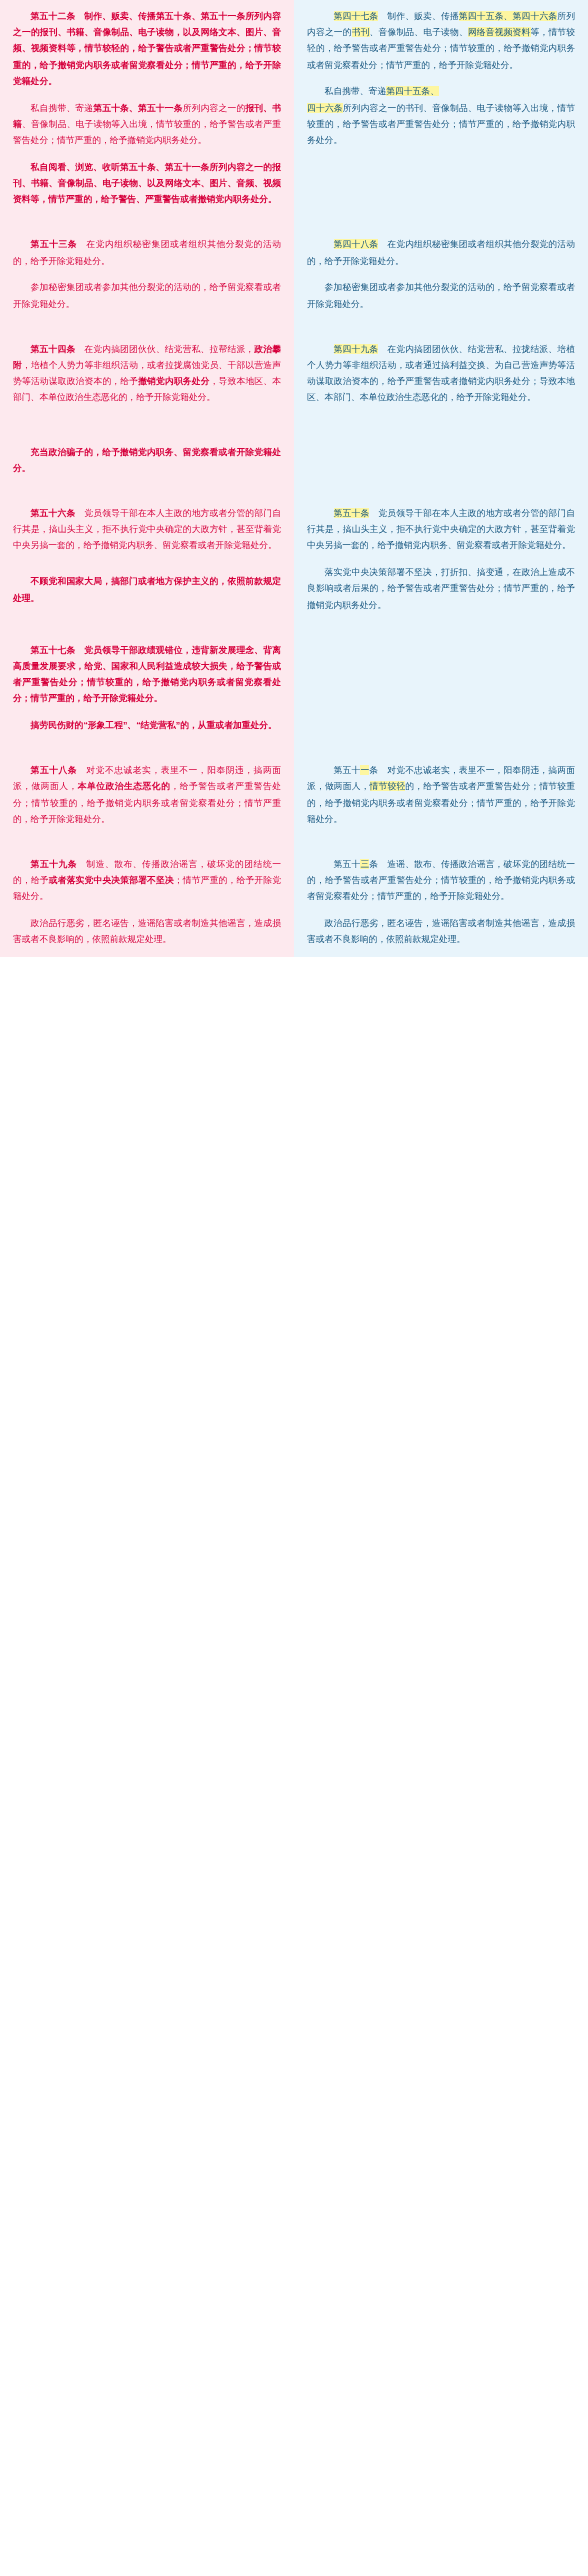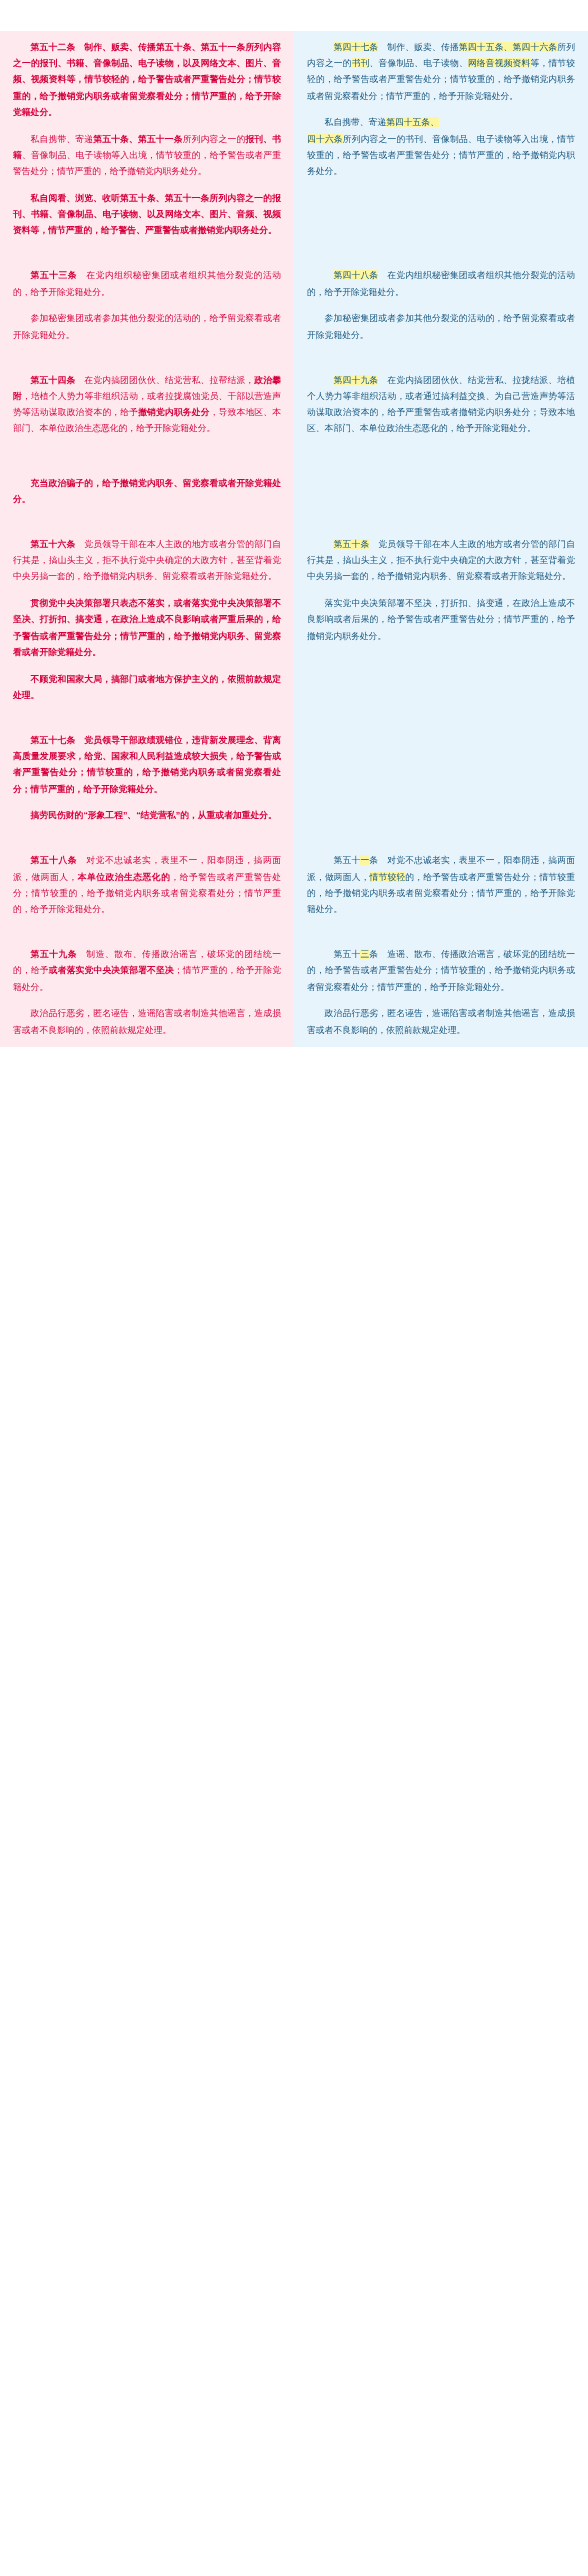--- a/index.html
+++ b/index.html
@@ -5,21 +5,20 @@
   html,body{margin:0;padding:0;}
   body{
     width:589px;
     background:#ffffff;
     font-family:"Liberation Sans", sans-serif;
   }
   .doc{
     width:589px;
     position:relative;
     background:#ffffff;
-    margin-top:31px;
   }
   .row{
     display:flex;
     width:589px;
     align-items:stretch;
   }
   .cell{
     width:294px;
     box-sizing:border-box;
     padding:7.8px 13px 7.8px 13px;
@@ -111,21 +110,20 @@
 
   <div class="gap">
       <div class="l"></div>
       <div class="r"></div>
     </div>
 
   <div class="row">
     <div class="cell left">
       <p class="ind"><span class="b">第五十六条</span>　党员领导干部在本人主政的地方或者分管的部门自行其是，搞山头主义，拒不执行党中央确定的大政方针，甚至背着党中央另搞一套的，给予撤销党内职务、留党察看或者开除党籍处分。</p>
       <div class="sp"></div>
-      <p class="ind b">贯彻党中央决策部署只表态不落实，或者落实党中央决策部署不坚决、打折扣、搞变通，在政治上造成不良影响或者严重后果的，给予警告或者严重警告处分；情节严重的，给予撤销党内职务、留党察看或者开除党籍处分。</p>
       <div class="sp"></div>
       <p class="ind b">不顾党和国家大局，搞部门或者地方保护主义的，依照前款规定处理。</p>
     </div>
     <div class="cell right">
       <p class="ind">　<span class="hl-y">第五十条</span>　党员领导干部在本人主政的地方或者分管的部门自行其是，搞山头主义，拒不执行党中央确定的大政方针，甚至背着党中央另搞一套的，给予撤销党内职务、留党察看或者开除党籍处分。</p>
       <div class="sp"></div>
       <p class="ind">落实党中央决策部署不坚决，打折扣、搞变通，在政治上造成不良影响或者后果的，给予警告或者严重警告处分；情节严重的，给予撤销党内职务处分。</p>
     </div>
   </div>
 

